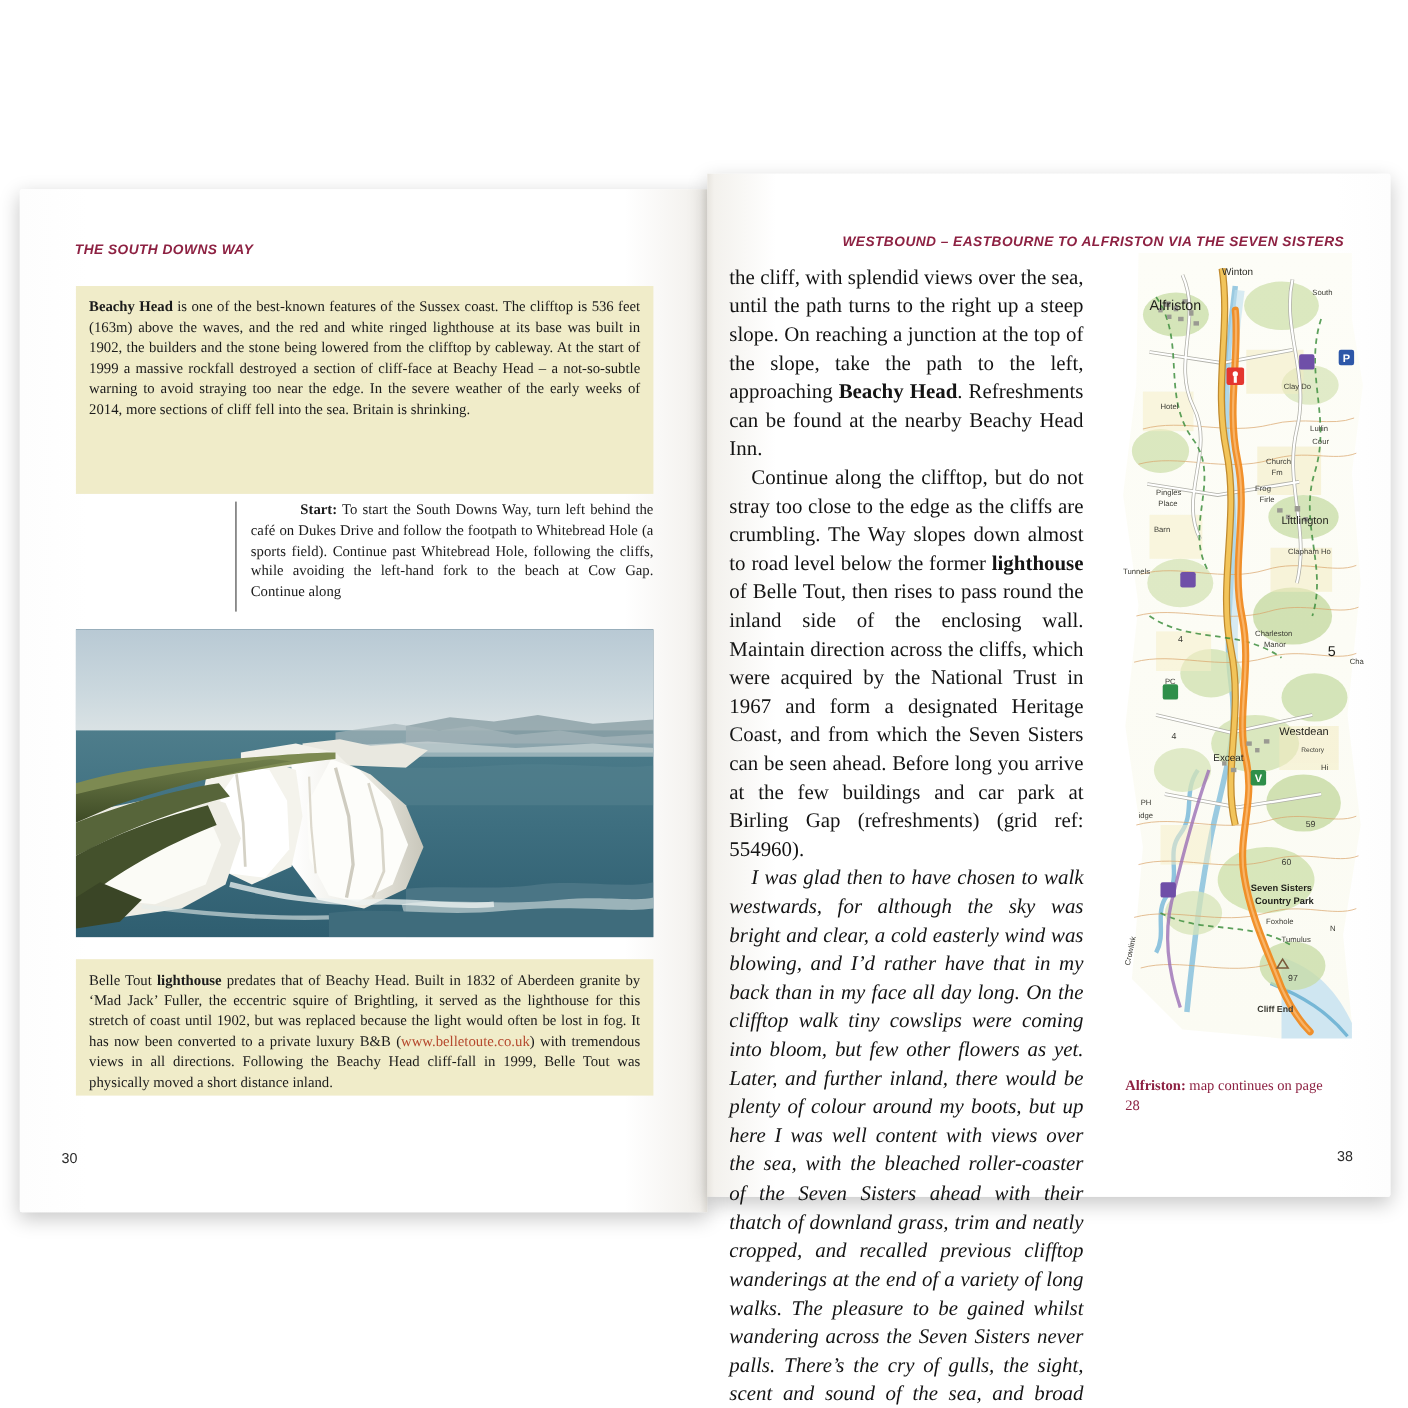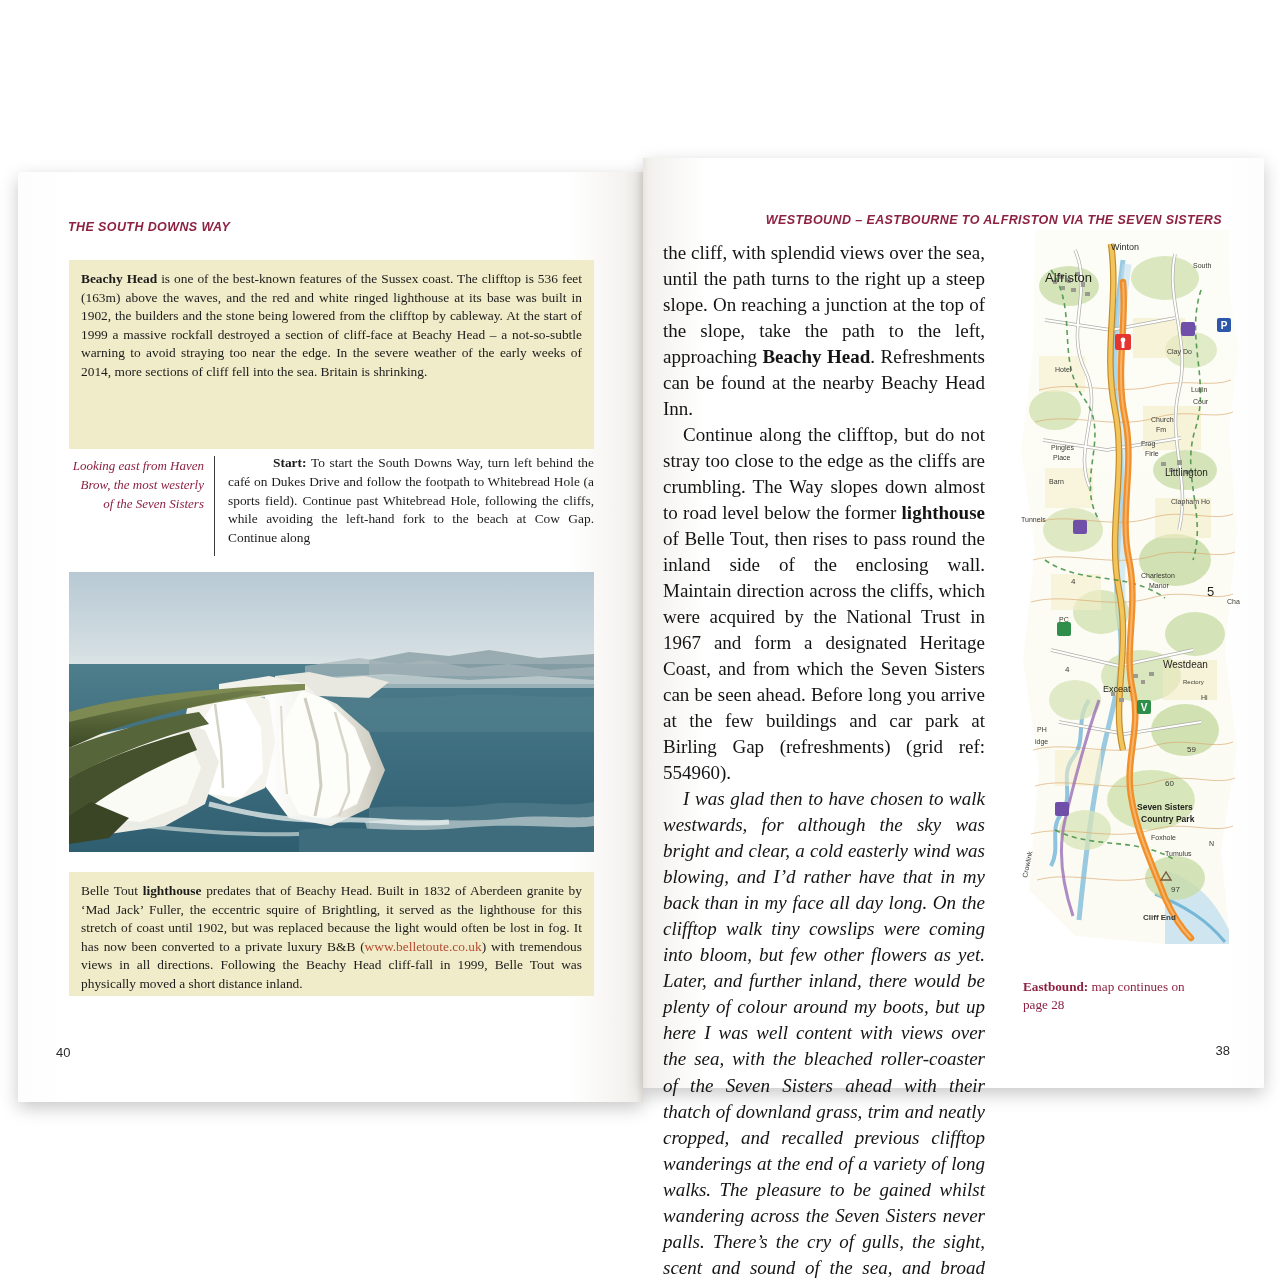--- a/index.html
+++ b/index.html
@@ -203,21 +203,20 @@
 
   <div class="book-spread">
 
     <div class="page page-left">
       <div class="page-inner">
 
         <div class="running-head rh-left">The South Downs Way</div>
 
         <div class="box" id="box-beachy"><b>Beachy Head</b> is one of the best-known features of the Sussex coast. The clifftop is 536 feet (163m) above the waves, and the red and white ringed lighthouse at its base was built in 1902, the builders and the stone being lowered from the clifftop by cableway. At the start of 1999 a massive rockfall destroyed a section of cliff-face at Beachy Head – a not-so-subtle warning to avoid straying too near the edge. In the severe weather of the early weeks of 2014, more sections of cliff fell into the sea. Britain is shrinking.</div>
 
-        <div class="caption">Looking east from Haven Brow, the most westerly of the Seven Sisters</div>
 
         <div class="rule-v"></div>
 
         <div class="start-para"><b>Start:</b> To start the South Downs Way, turn left behind the café on Dukes Drive and follow the footpath to Whitebread Hole (a sports field). Continue past Whitebread Hole, following the cliffs, while avoiding the left-hand fork to the beach at Cow Gap. Continue along</div>
 
         <div class="photo">
           <svg viewBox="0 0 525 280" preserveAspectRatio="none">
             <defs>
               <linearGradient id="sky" x1="0" y1="0" x2="0" y2="1">
                 <stop offset="0%" stop-color="#b8c9d4"></stop>
@@ -278,21 +277,21 @@
             <path d="M296,250 C340,244 390,252 440,246 C480,242 510,248 525,244 L525,262 L300,264 Z" fill="#dfe5e3" opacity="0.55"></path>
             <path d="M230,258 C280,252 330,262 390,256 C450,250 500,258 525,254 L525,280 L230,280 Z" fill="#3f6c7c"></path>
 
             <path d="M140,232 C180,242 220,250 270,248 C310,246 340,254 380,250" stroke="#eef3f1" stroke-width="5" fill="none" opacity="0.75"></path>
             <path d="M60,252 C110,258 170,264 230,262" stroke="#e6ecea" stroke-width="4" fill="none" opacity="0.6"></path>
           </svg>
         </div>
 
         <div class="box" id="box-belletout">Belle Tout <b>lighthouse</b> predates that of Beachy Head. Built in 1832 of Aberdeen granite by ‘Mad Jack’ Fuller, the eccentric squire of Brightling, it served as the lighthouse for this stretch of coast until 1902, but was replaced because the light would often be lost in fog. It has now been converted to a private luxury B&amp;B (<span class="weblink">www.belletoute.co.uk</span>) with tremendous views in all directions. Following the Beachy Head cliff-fall in 1999, Belle Tout was physically moved a short distance inland.</div>
 
-        <div class="folio folio-left">40</div>
+        <div class="folio folio-left">30</div>
       </div>
     </div>
 
     <div class="page page-right">
       <div class="page-inner">
 
         <div class="running-head rh-right">Westbound – Eastbourne to Alfriston via the Seven Sisters</div>
 
         <div class="col-text">
           <p>the cliff, with splendid views over the sea, until the path turns to the right up a steep slope. On reaching a junction at the top of the slope, take the path to the left, approaching <b>Beachy Head</b>. Refreshments can be found at the nearby Beachy Head Inn.</p>
@@ -472,20 +471,20 @@
               <text x="136" y="610" font-size="7">Foxhole</text>
               <text x="194" y="616" font-size="7">N</text>
               <text x="150" y="626" font-size="7">Tumulus</text>
               <text x="156" y="662" font-size="8">97</text>
               <text x="128" y="690" font-size="8" font-weight="bold">Cliff End</text>
               <text x="12" y="648" font-size="7" transform="rotate(-78 12 648)">Crowlink</text>
             </g>
           </svg>
         </div>
 
-        <div class="map-note"><b>Eastbound:</b> map continues on page 28</div>
+        <div class="map-note"><b>Alfriston:</b> map continues on page 28</div>
 
         <div class="folio folio-right">38</div>
       </div>
     </div>
 
   </div>
 </div>
 
 </body></html>

